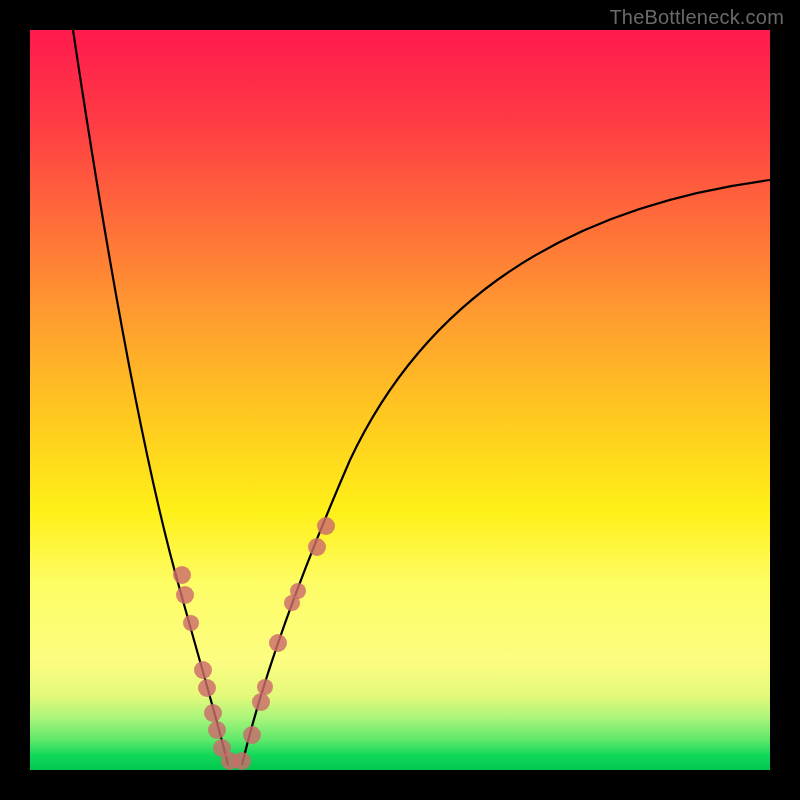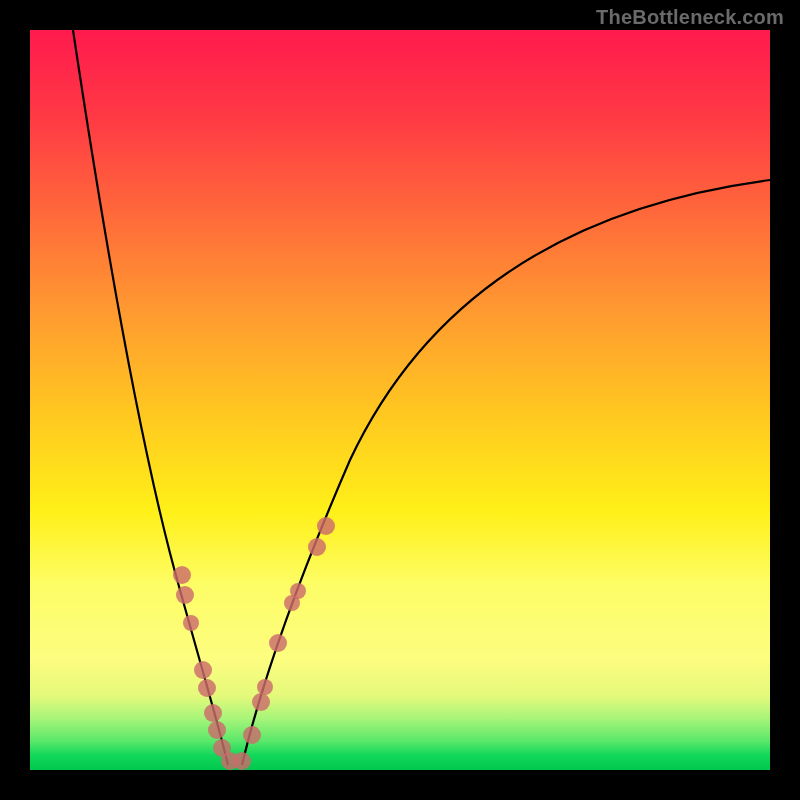--- a/index.html
+++ b/index.html
@@ -32,21 +32,21 @@
       #12d85a 98%,
       #00c84e 100%
     );
   }
   .watermark {
     position: absolute;
     top: 6px;
     right: 16px;
     color: #6a6a6a;
     font-size: 20px;
-    font-weight: 700;
+    font-weight: 400;
     letter-spacing: 0.2px;
     user-select: none;
   }
   svg {
     position: absolute;
     left: 0;
     top: 0;
   }
   .curve {
     fill: none;

